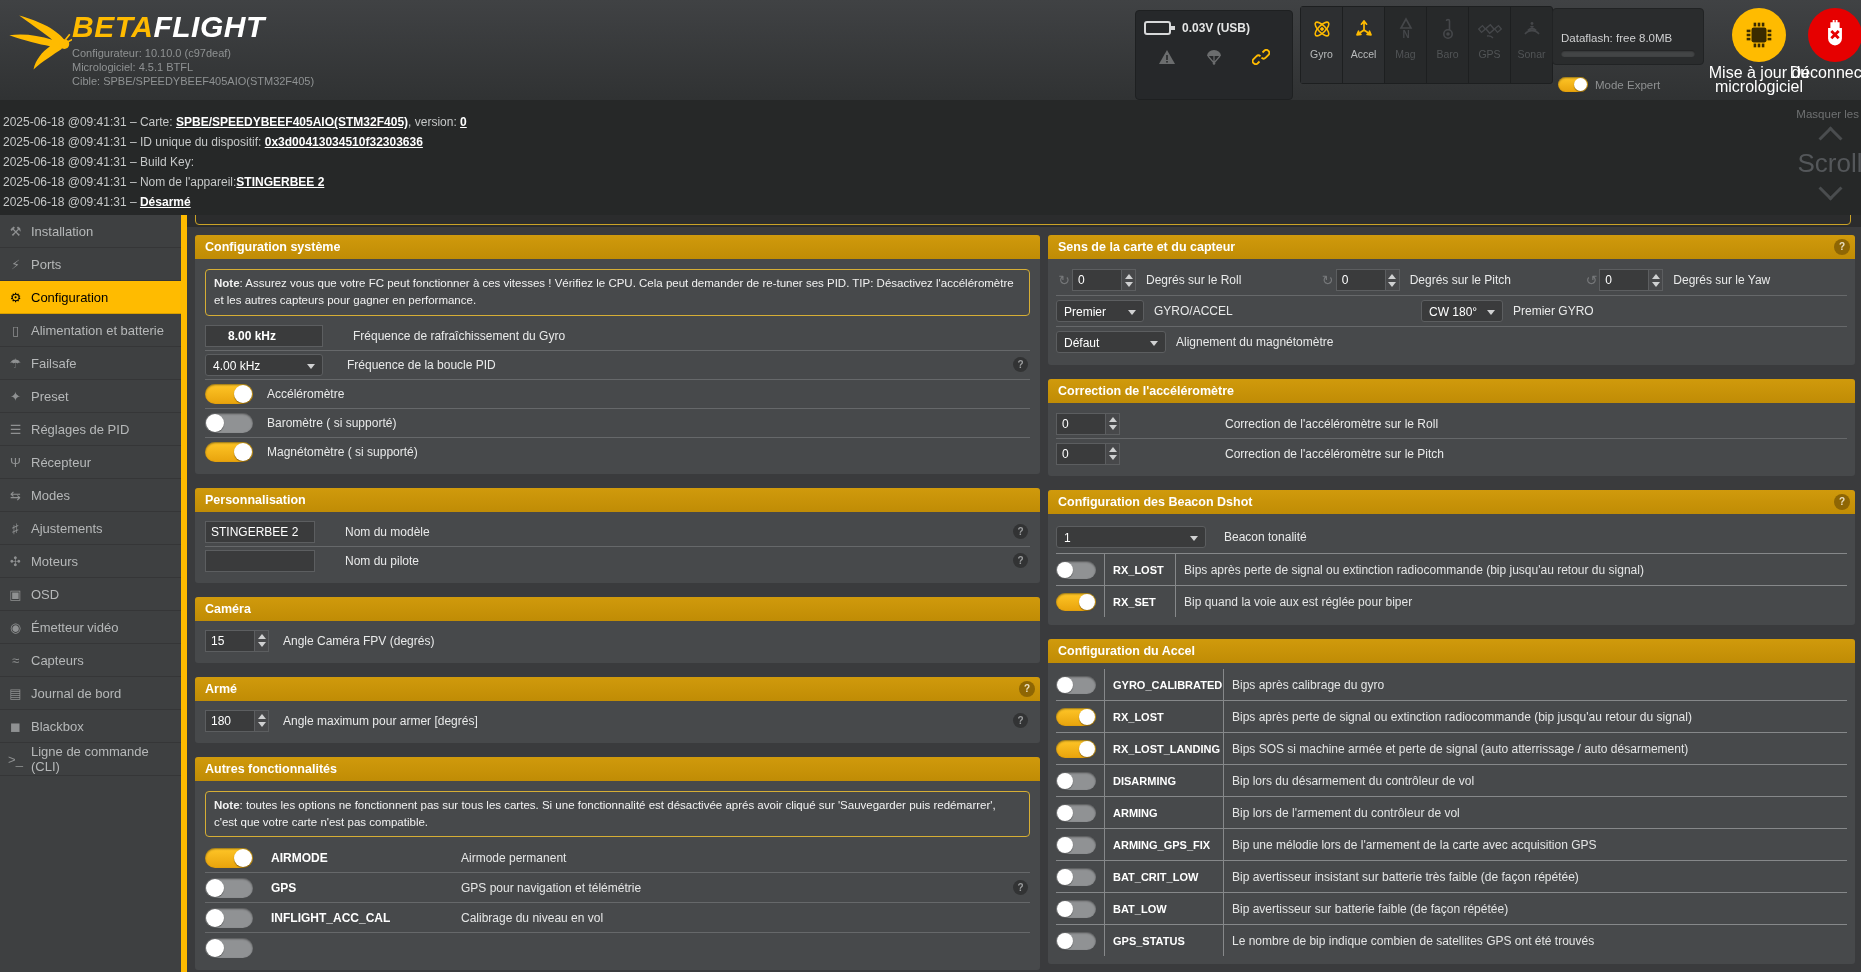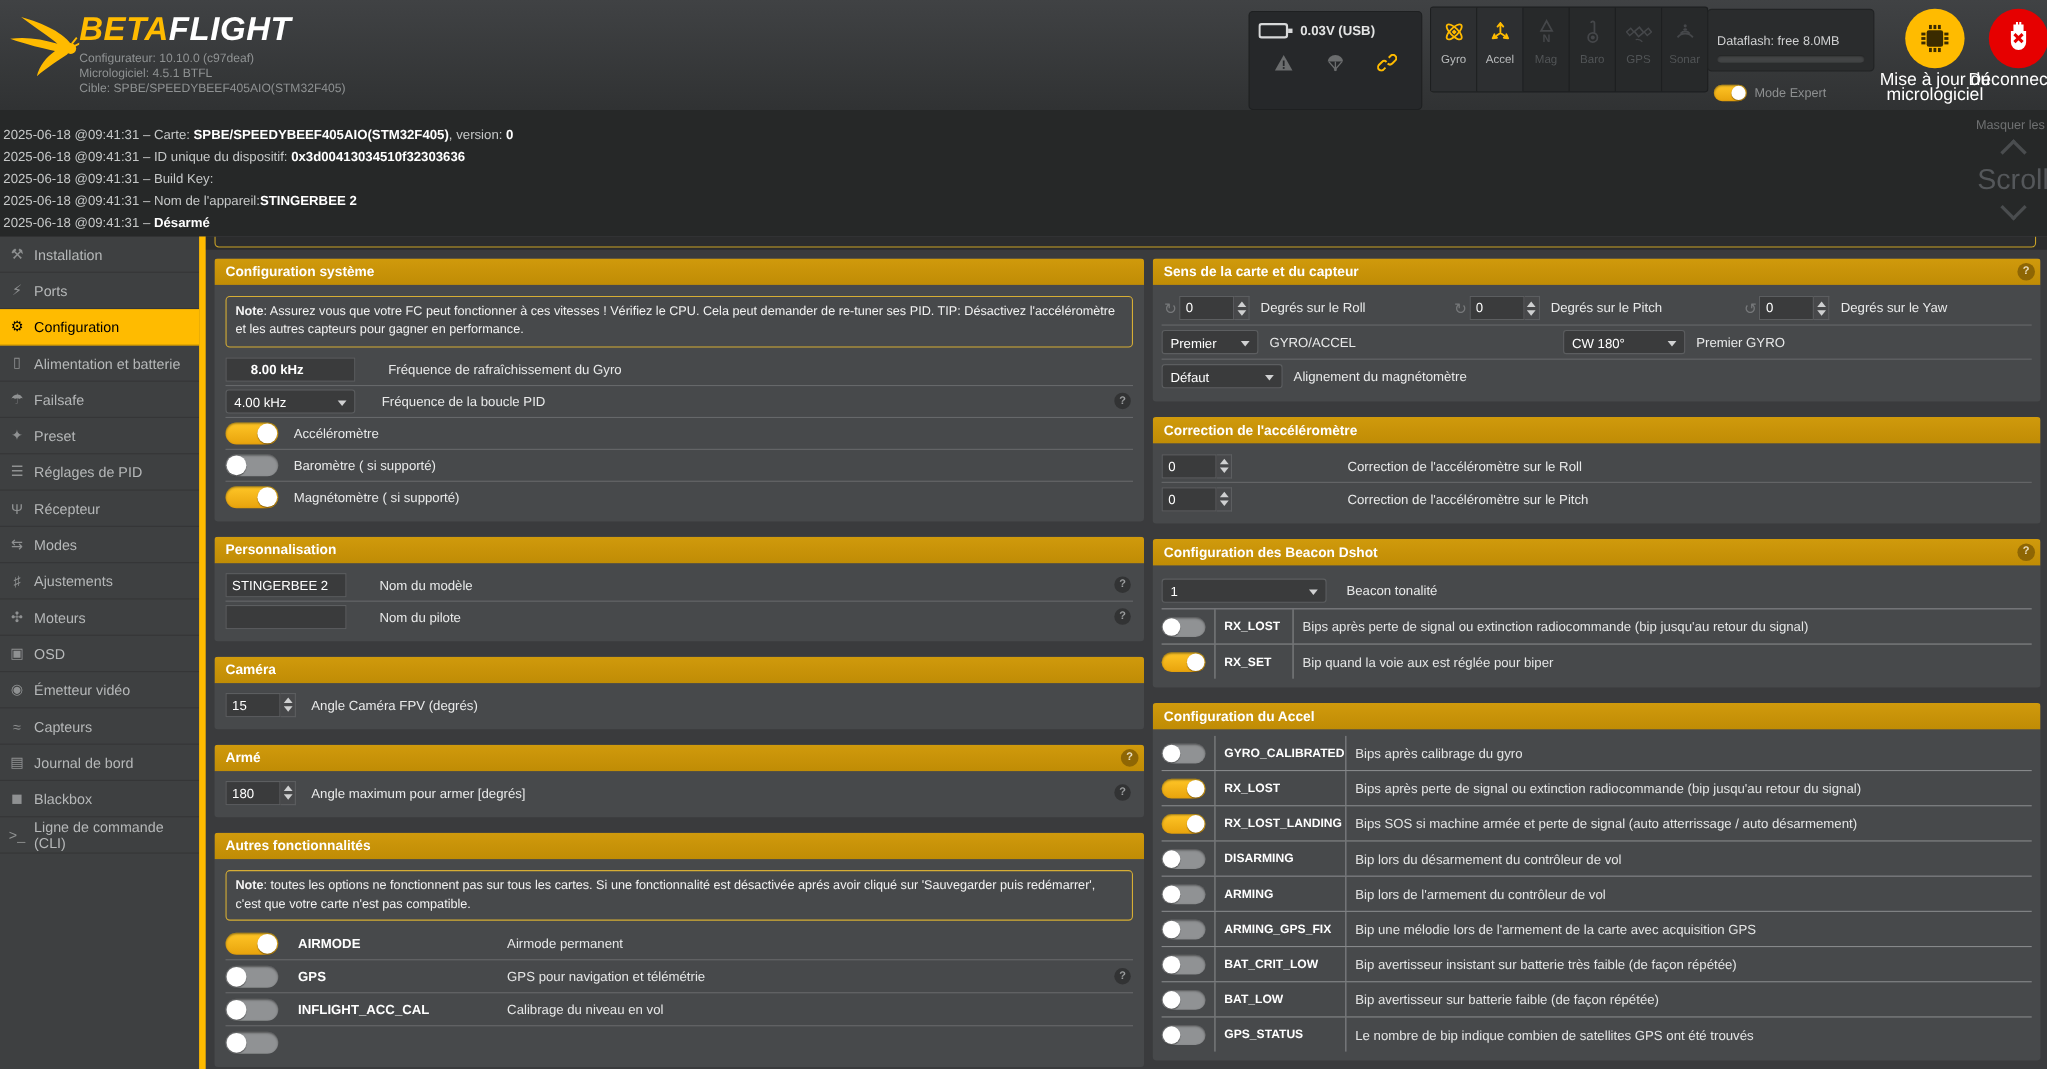--- a/index.html
+++ b/index.html
@@ -42,21 +42,21 @@
   .round-btn .circle{width:54px;height:54px;border-radius:50%;margin:0 auto;display:flex;align-items:center;justify-content:center;}
   .round-btn .rb-label{color:#fff;font-size:16px;line-height:14px;margin-top:4px;}
   #update-btn{left:1700px;width:118px;}
   #update-btn .circle{background:#ffbb00;}
   #disconnect-btn{left:1785px;width:100px;}
   #disconnect-btn .circle{background:#e60000;}
 
   
   #log{position:relative;height:115px;background:#262828;padding:12px 0 0 3px;box-sizing:border-box;}
   .log-line{font-size:12px;color:#c6c8c8;line-height:20px;white-space:nowrap;}
-  .log-line b{color:#fff;}
+  .log-line b{color:#fff;text-decoration:underline;}
   .hide-label{position:absolute;right:2px;top:8px;font-size:11.5px;color:#6f7172;}
   .scroll-widget{position:absolute;right:-14px;top:30px;width:90px;text-align:center;color:#54575a;}
   .scroll-word{font-size:26px;line-height:28px;}
   .chev{width:14px;height:14px;border-right:3px solid #4a4d4f;border-bottom:3px solid #4a4d4f;margin:0 auto;}
   .chev.up{transform:rotate(-135deg);margin-bottom:2px;}
   .chev.dn{transform:rotate(45deg);margin-top:3px;}
 
   
   #main{display:flex;height:757px;}
   #sidebar{width:181px;background:#3e4041;flex:none;}
@@ -572,21 +572,21 @@
                     </span>
                     <span class="f-label">Degrés sur le Yaw</span>
                   </div>
                 </div>
               <div class="pair-row">
                 <div class="pair pair1">
                   <div class="select" style="width:88px;"><span>Premier</span></div>
                   <span class="f-label">GYRO/ACCEL</span>
                 </div>
                 <div class="pair">
-                  <div class="select" style="width:111px;"><span>CW 180°</span></div>
+                  <div class="select" style="width:82px;"><span>CW 180°</span></div>
                   <span class="f-label">Premier GYRO</span>
                 </div>
               </div>
               <div class="pair-row">
                 <div class="pair">
                   <div class="select" style="width:110px;"><span>Défaut</span></div>
                   <span class="f-label">Alignement du magnétomètre</span>
                 </div>
               </div>
             </div>

